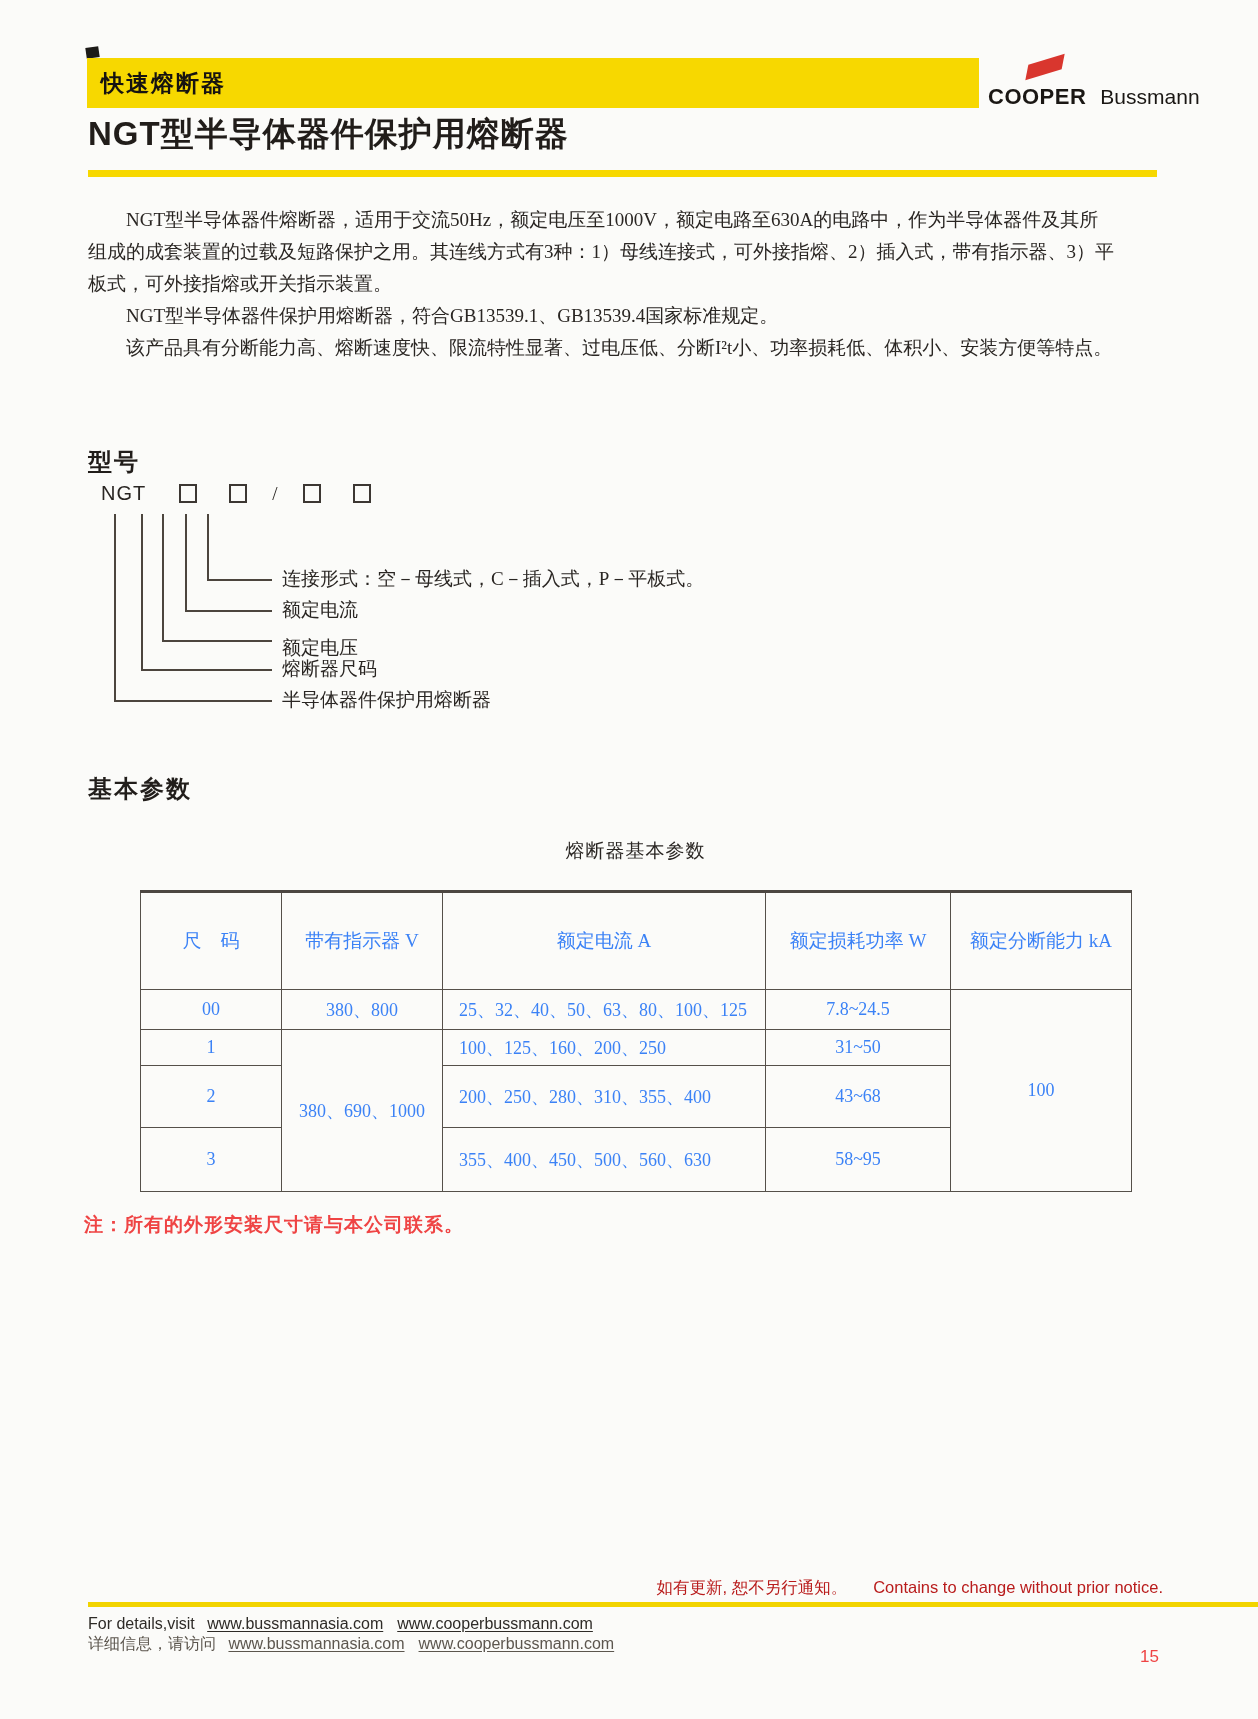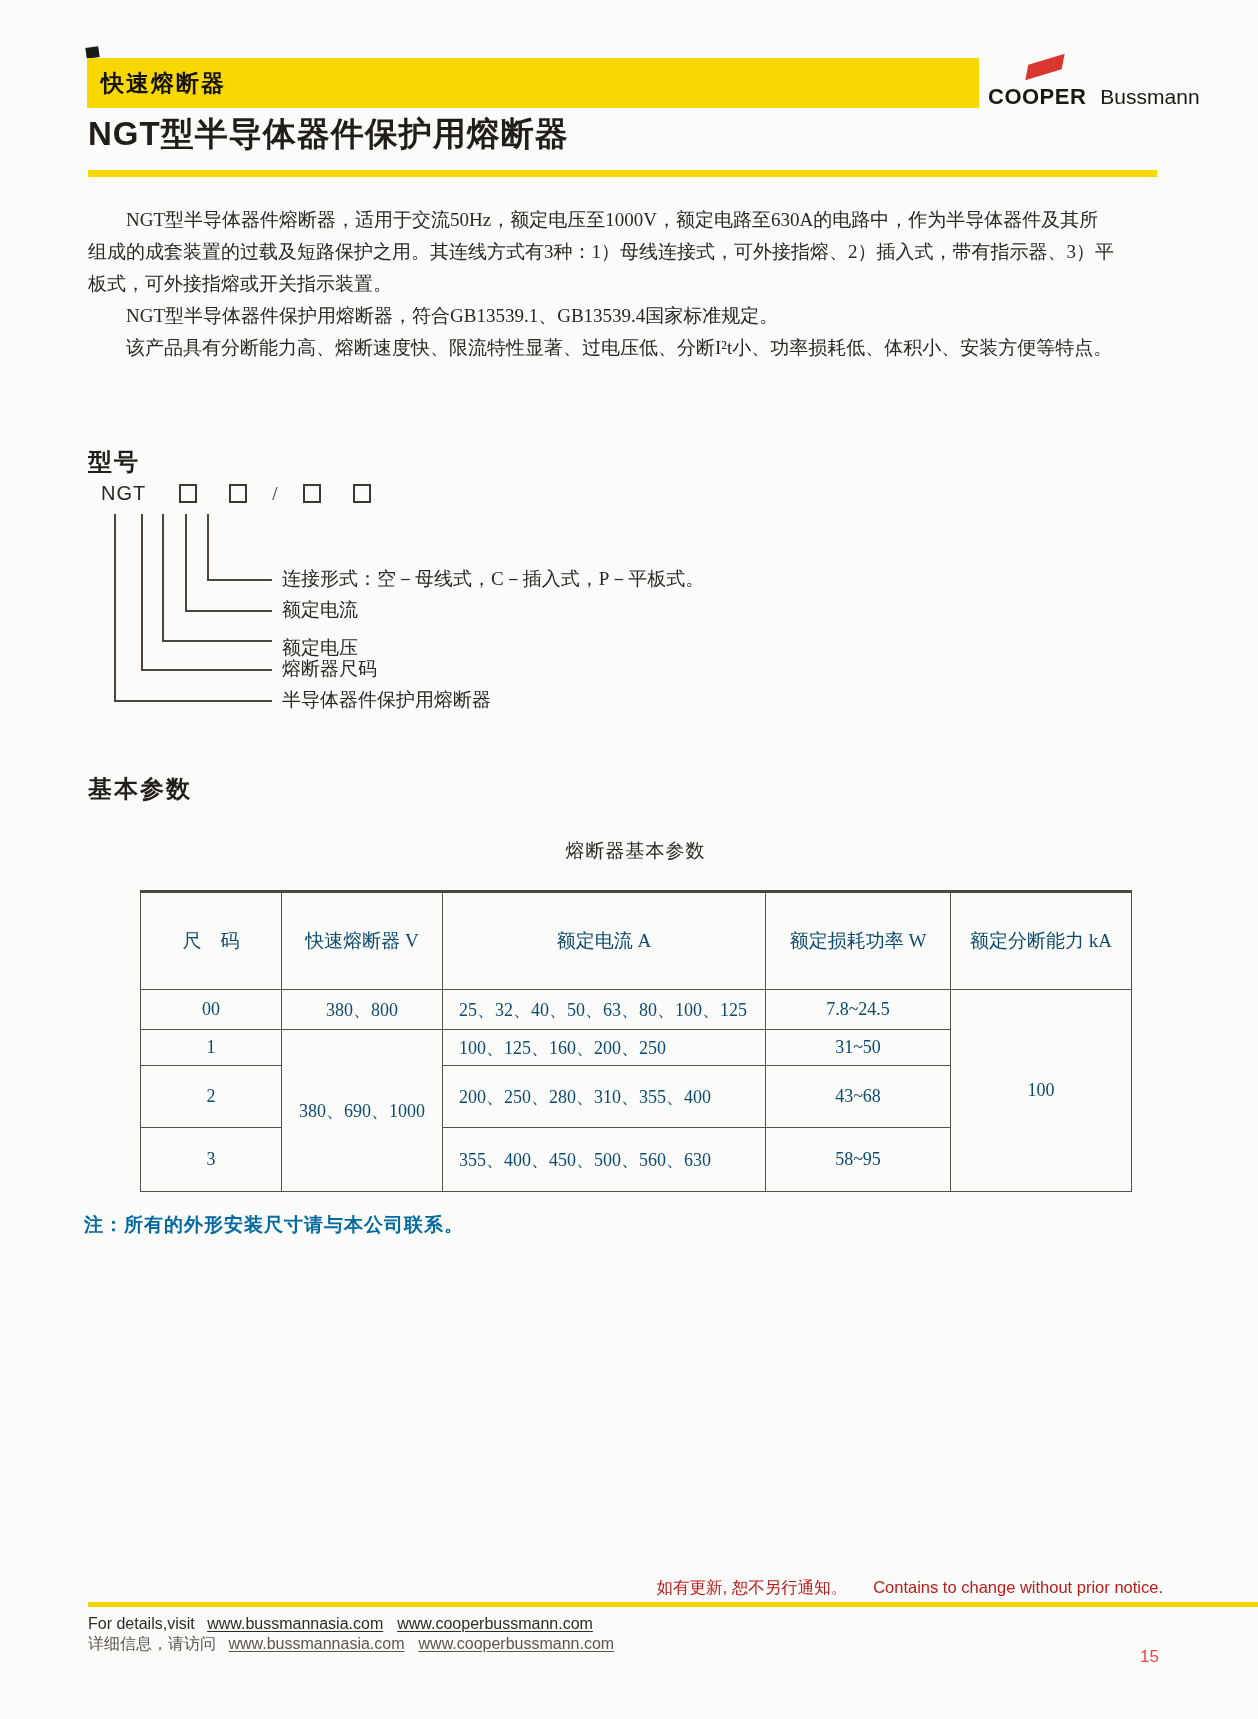--- a/index.html
+++ b/index.html
@@ -60,31 +60,31 @@
   .callout{
     left:282px;font-size:19px;color:#2a2623;white-space:nowrap;line-height:20px;
   }
 
   
   .params-heading{left:88px;top:773px;}
   .table-caption{left:140px;top:838px;width:991px;text-align:center;font-size:19px;color:#2a2623;letter-spacing:1px;}
   .ptable{
     left:140px;top:890px;width:991px;
     border-collapse:collapse;table-layout:fixed;
-    font-size:18px;color:#0c4a6e;
+    font-size:18px;color:#3b82f6;
   }
   .ptable th,.ptable td{
     border:1.5px solid #55504a;text-align:center;vertical-align:middle;
     padding:0;font-weight:normal;overflow:hidden;
   }
   .ptable{border:1.5px solid #55504a;border-top:3px solid #4c4742;}
   .ptable th{font-size:19px;}
   .ptable td.cur{text-align:left;padding-left:16px;}
   .note{
-    left:84px;top:1212px;font-size:19px;font-weight:bold;color:#0369a1;letter-spacing:1px;white-space:nowrap;
+    left:84px;top:1212px;font-size:19px;font-weight:bold;color:#ef4444;letter-spacing:1px;white-space:nowrap;
   }
 
   
   .update-notice{
     right:95px;top:1577px;display:flex;gap:26px;align-items:baseline;
     font-family:"Liberation Sans",sans-serif;font-size:16.5px;color:#b91c1c;white-space:nowrap;
   }
   .footer-rule{left:88px;top:1602px;width:1170px;height:5px;background:#f2d400;}
   .links{font-family:"Liberation Sans",sans-serif;font-size:16px;white-space:nowrap;}
   .links a{color:inherit;text-decoration:underline;text-underline-offset:2px;}
@@ -157,21 +157,21 @@
   <colgroup>
     <col style="width:141px">
       <col style="width:161px">
       <col style="width:323px">
       <col style="width:185px">
       <col style="width:181px">
   </colgroup>
   <tbody>
       <tr style="height:98px">
     <th>尺　码</th>
-    <th>快速熔断器 V</th>
+    <th>带有指示器 V</th>
     <th>额定电流 A</th>
     <th>额定损耗功率 W</th>
     <th>额定分断能力 kA</th>
   </tr>
   <tr style="height:40px">
     <td>00</td>
     <td>380、800</td>
     <td class="cur">25、32、40、50、63、80、100、125</td>
     <td>7.8~24.5</td>
     <td rowspan="4">100</td>

